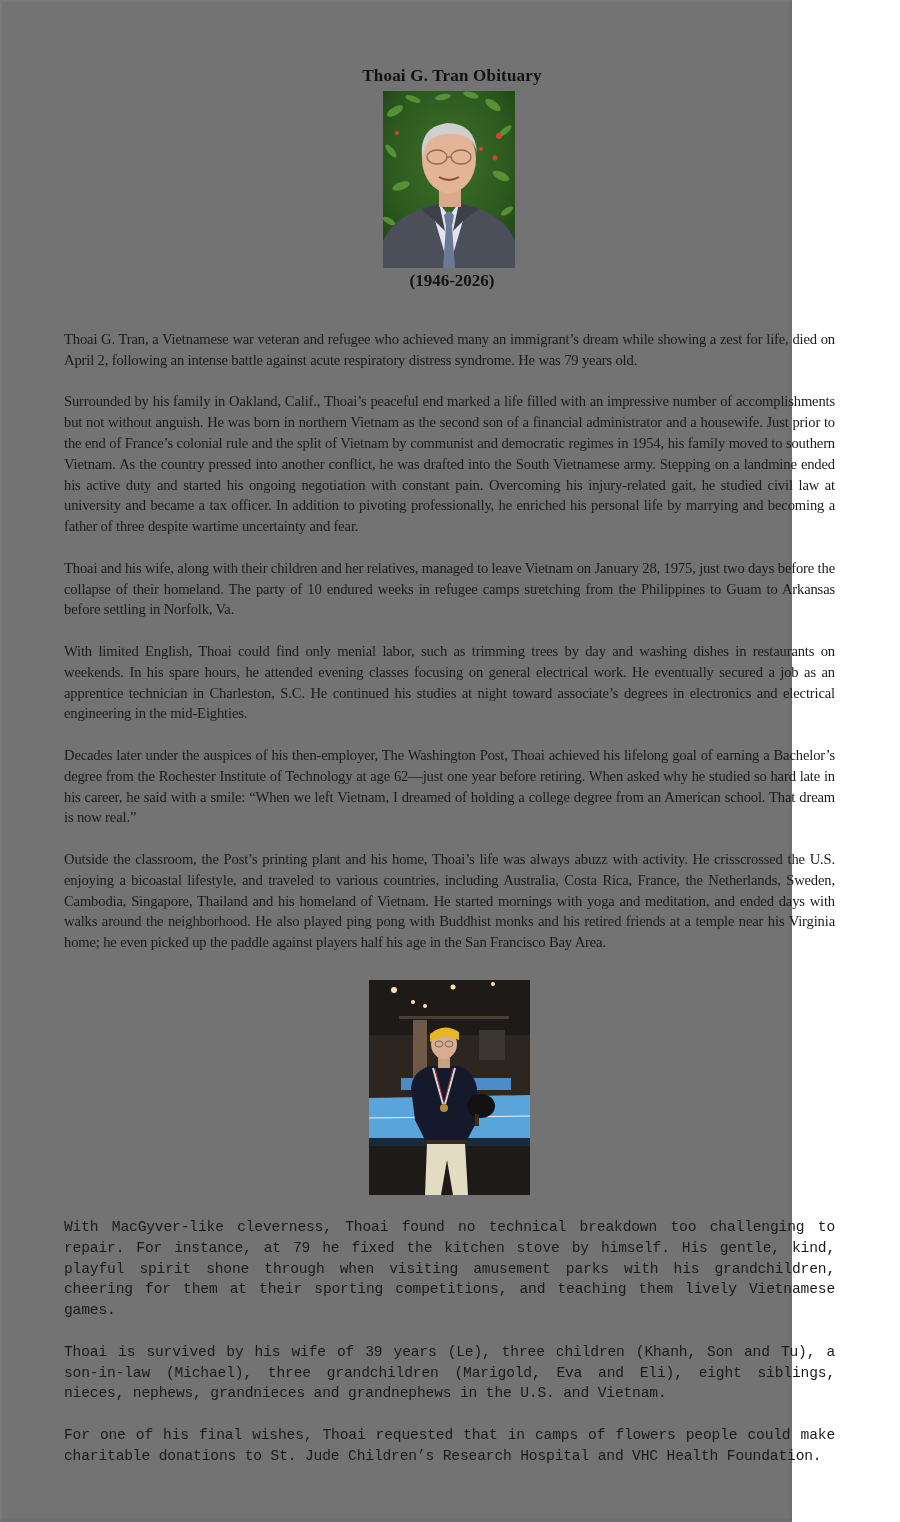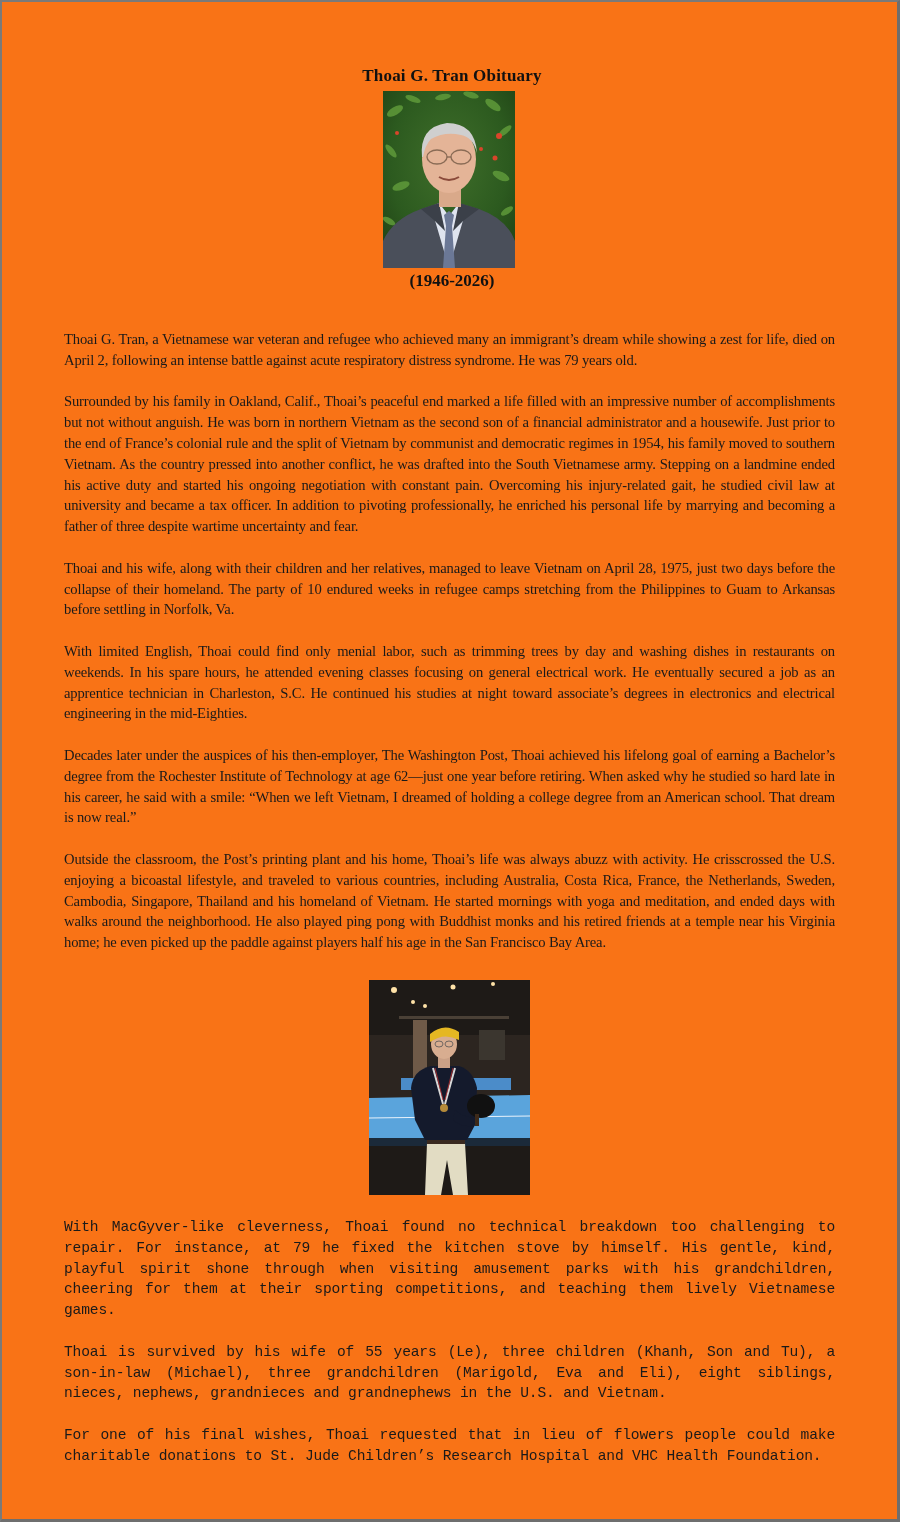--- a/index.html
+++ b/index.html
@@ -1,22 +1,22 @@
 <!DOCTYPE html>
 <html><head>
 <meta charset="utf-8">
 <style>
   html, body { margin: 0; padding: 0; background: #ffffff; }
   body { width: 900px; height: 1522px; position: relative; overflow: hidden; }
   .page {
     position: absolute; left: 0; top: 0;
-    width: 900px; height: 1522px; box-sizing: border-box;
+    width: 792px; height: 1522px; box-sizing: border-box;
     border-top: 2px solid #7a7a7a; border-left: 2px solid #7a7a7a;
     border-right: 3px solid #6e6e6e; border-bottom: 3px solid #6e6e6e;
-    background: #f97316;
+    background: #737373;
   }
   .title {
     position: absolute; left: 0; width: 900px; top: 64px;
     text-align: center; font-family: "Liberation Serif", serif;
     font-weight: bold; font-size: 17px; color: #111; letter-spacing: 0.2px;
   }
   .portrait {
     position: absolute; left: 381px; top: 89px; width: 132px; height: 177px;
     overflow: hidden;
   }
@@ -97,21 +97,21 @@
 
       <path d="M56 86 Q66 92 76 86" fill="none" stroke="#8a4a3a" stroke-width="2"></path>
     </svg>
   </div>
 
   <div class="years">(1946-2026)</div>
 
   <div class="body-text block1">
     <p>Thoai G. Tran, a Vietnamese war veteran and refugee who achieved many an immigrant’s dream while showing a zest for life, died on April 2, following an intense battle against acute respiratory distress syndrome. He was 79 years old.</p>
     <p>Surrounded by his family in Oakland, Calif., Thoai’s peaceful end marked a life filled with an impressive number of accomplishments but not without anguish. He was born in northern Vietnam as the second son of a financial administrator and a housewife. Just prior to the end of France’s colonial rule and the split of Vietnam by communist and democratic regimes in 1954, his family moved to southern Vietnam. As the country pressed into another conflict, he was drafted into the South Vietnamese army. Stepping on a landmine ended his active duty and started his ongoing negotiation with constant pain. Overcoming his injury-related gait, he studied civil law at university and became a tax officer. In addition to pivoting professionally, he enriched his personal life by marrying and becoming a father of three despite wartime uncertainty and fear.</p>
-    <p>Thoai and his wife, along with their children and her relatives, managed to leave Vietnam on April 28, 1975, just two days before the collapse of their homeland. The party of 10 endured weeks in refugee camps stretching from the Philippines to Guam to Arkansas before settling in Norfolk, Va.</p>
+    <p>Thoai and his wife, along with their children and her relatives, managed to leave Vietnam on January 28, 1975, just two days before the collapse of their homeland. The party of 10 endured weeks in refugee camps stretching from the Philippines to Guam to Arkansas before settling in Norfolk, Va.</p>
     <p>With limited English, Thoai could find only menial labor, such as trimming trees by day and washing dishes in restaurants on weekends. In his spare hours, he attended evening classes focusing on general electrical work. He eventually secured a job as an apprentice technician in Charleston, S.C. He continued his studies at night toward associate’s degrees in electronics and electrical engineering in the mid-Eighties.</p>
     <p>Decades later under the auspices of his then-employer, The Washington Post, Thoai achieved his lifelong goal of earning a Bachelor’s degree from the Rochester Institute of Technology at age 62—just one year before retiring. When asked why he studied so hard late in his career, he said with a smile: “When we left Vietnam, I dreamed of holding a college degree from an American school. That dream is now real.”</p>
     <p>Outside the classroom, the Post’s printing plant and his home, Thoai’s life was always abuzz with activity. He crisscrossed the U.S. enjoying a bicoastal lifestyle, and traveled to various countries, including Australia, Costa Rica, France, the Netherlands, Sweden, Cambodia, Singapore, Thailand and his homeland of Vietnam. He started mornings with yoga and meditation, and ended days with walks around the neighborhood. He also played ping pong with Buddhist monks and his retired friends at a temple near his Virginia home; he even picked up the paddle against players half his age in the San Francisco Bay Area.</p>
   </div>
 
   <div class="photo2" title="Thoai G. Tran holding a ping pong paddle, wearing a medal and a yellow headband, in front of blue ping pong tables">
     <svg width="161" height="215" viewBox="0 0 161 215">
       <rect width="161" height="215" fill="#1e1a17"></rect>
 
       <g fill="#ffe2a8">
@@ -153,17 +153,17 @@
 
       <g fill="none" stroke="#555" stroke-width="0.8">
         <ellipse cx="70" cy="64" rx="4" ry="3"></ellipse>
         <ellipse cx="80" cy="64" rx="4" ry="3"></ellipse>
       </g>
     </svg>
   </div>
 
   <div class="body-text block2">
     <p>With MacGyver-like cleverness, Thoai found no technical breakdown too challenging to repair. For instance, at 79 he fixed the kitchen stove by himself. His gentle, kind, playful spirit shone through when visiting amusement parks with his grandchildren, cheering for them at their sporting competitions, and teaching them lively Vietnamese games.</p>
-    <p>Thoai is survived by his wife of 55 years (Le), three children (Khanh, Son and Tu), a son-in-law (Michael), three grandchildren (Marigold, Eva and Eli), eight siblings, nieces, nephews, grandnieces and grandnephews in the U.S. and Vietnam.</p>
-    <p>For one of his final wishes, Thoai requested that in lieu of flowers people could make charitable donations to St. Jude Children’s Research Hospital and VHC Health Foundation.</p>
+    <p>Thoai is survived by his wife of 39 years (Le), three children (Khanh, Son and Tu), a son-in-law (Michael), three grandchildren (Marigold, Eva and Eli), eight siblings, nieces, nephews, grandnieces and grandnephews in the U.S. and Vietnam.</p>
+    <p>For one of his final wishes, Thoai requested that in camps of flowers people could make charitable donations to St. Jude Children’s Research Hospital and VHC Health Foundation.</p>
   </div>
 
 </div>
 
 </body></html>

